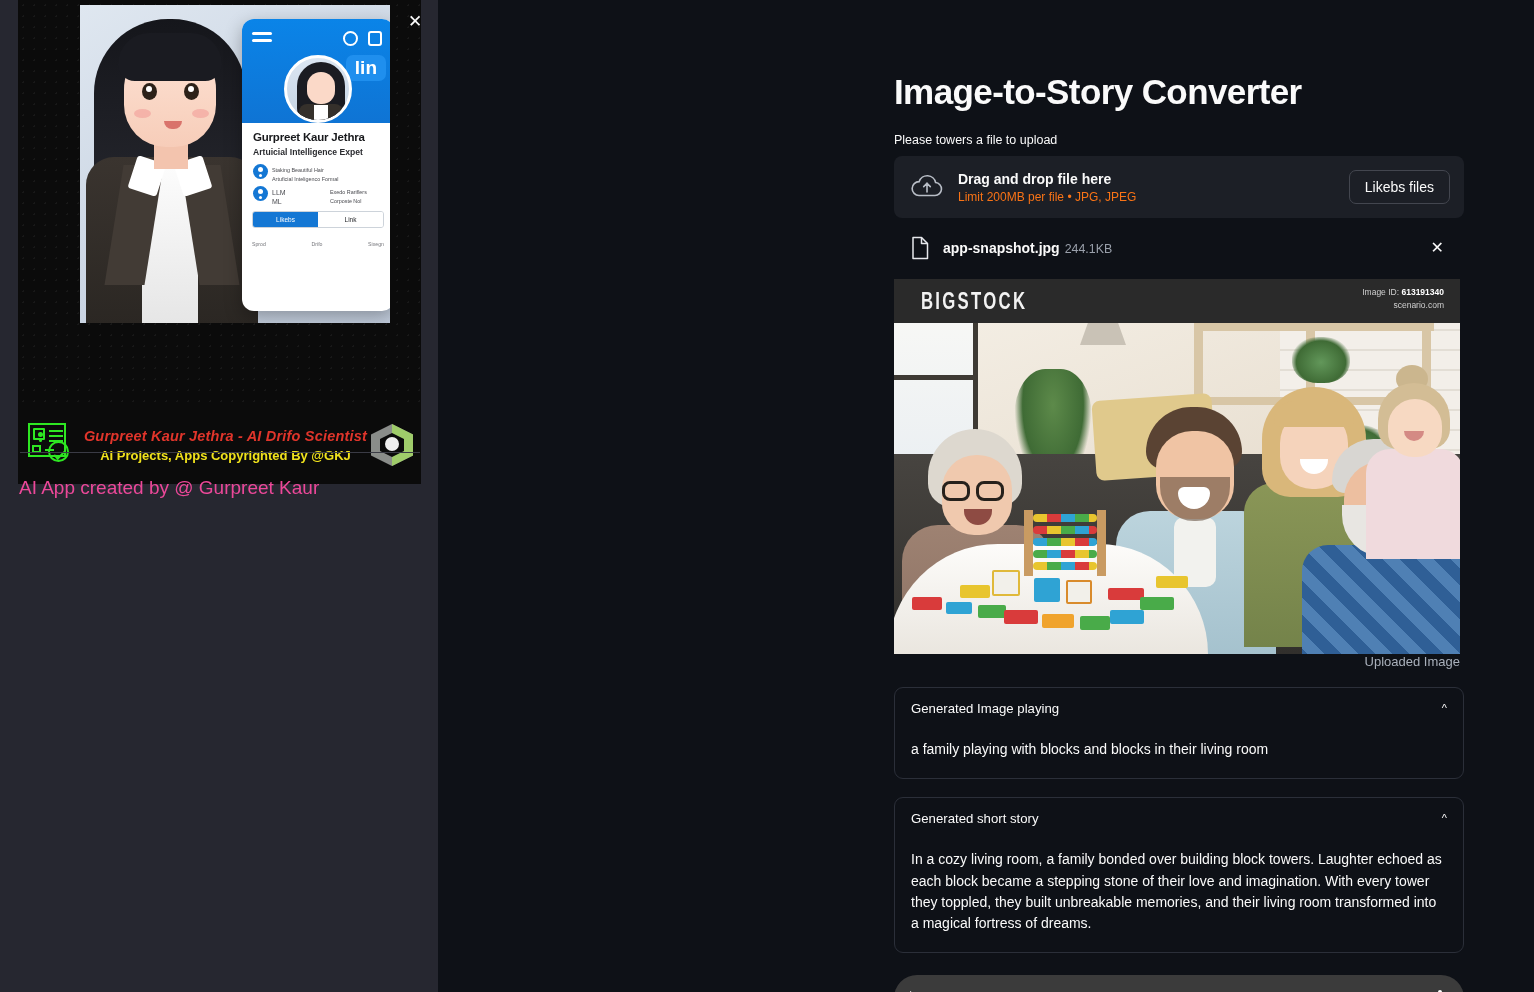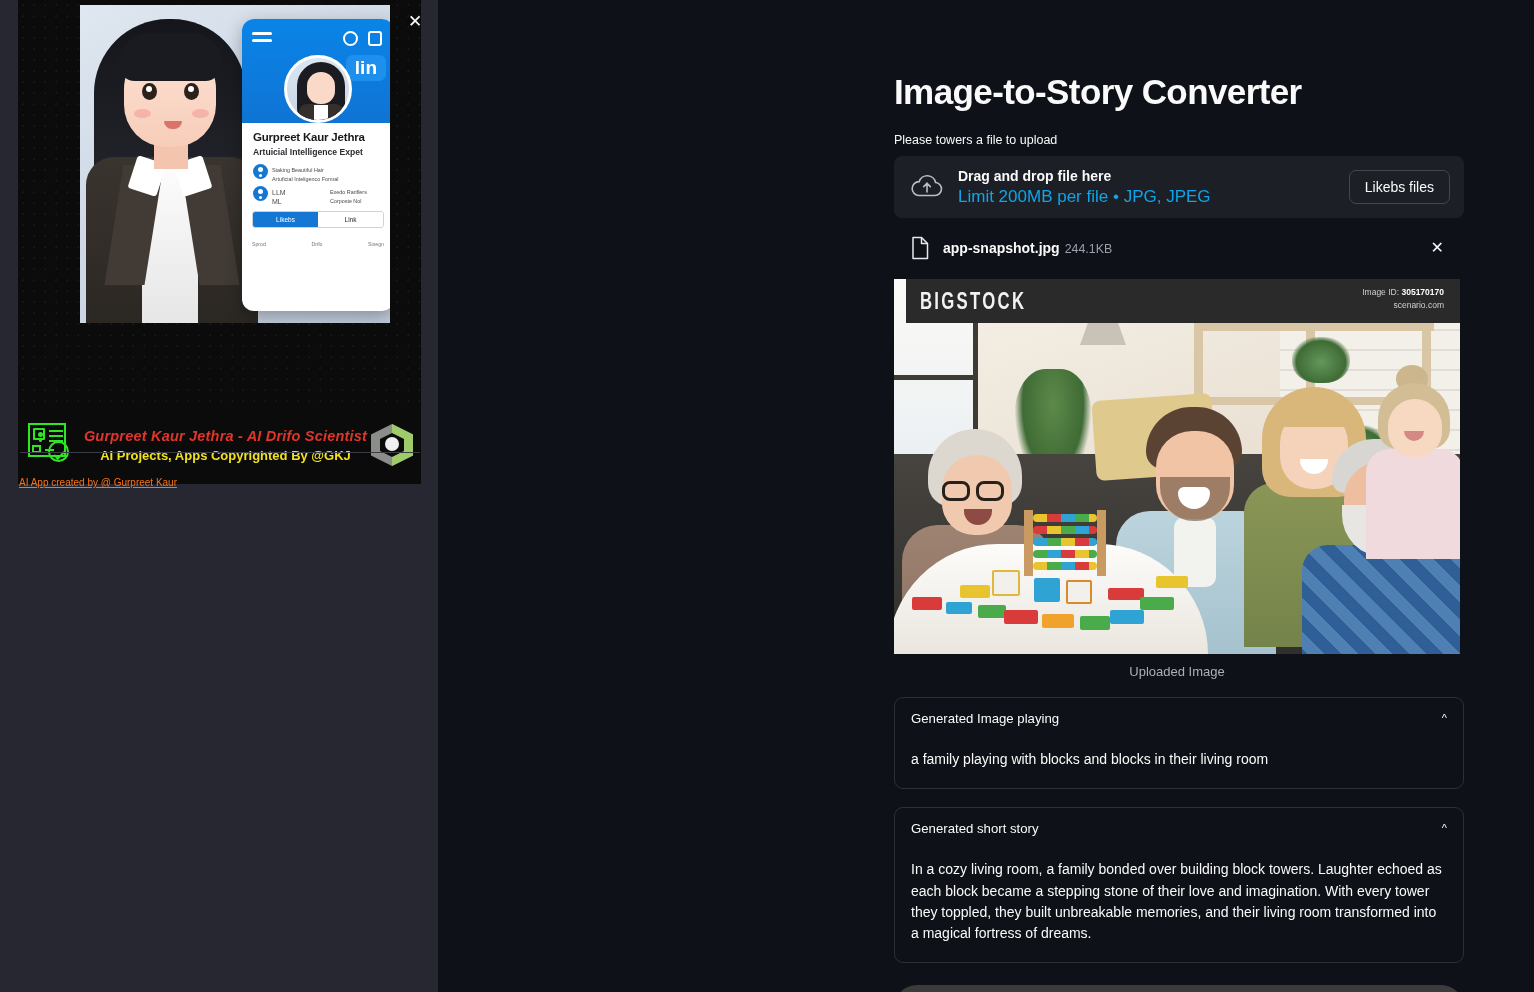--- a/index.html
+++ b/index.html
@@ -130,41 +130,41 @@
   .banner-texts{flex:1;display:flex;flex-direction:column;gap:4px;align-items:center;}
   .banner-t1{color:#e0352b;font-size:14.5px;font-weight:700;font-style:italic;letter-spacing:.2px;white-space:nowrap;}
   .banner-t2{color:#f0e21c;font-size:13px;font-weight:700;white-space:nowrap;}
   .hexlogo{flex:0 0 42px;height:42px;position:relative;}
   .hexlogo .hx{position:absolute;inset:0;background:#8a8d8a;clip-path:polygon(50% 0,100% 25%,100% 75%,50% 100%,0 75%,0 25%);}
   .hexlogo .hx2{position:absolute;left:50%;top:0;width:50%;height:100%;background:#9fcc6a;clip-path:polygon(0 0,100% 25%,100% 75%,0 100%);}
   .hexlogo .hin{position:absolute;left:9px;top:9px;right:9px;bottom:9px;background:#0b0b0b;clip-path:polygon(50% 0,100% 25%,100% 75%,50% 100%,0 75%,0 25%);}
   .hexlogo .hdot{position:absolute;left:14px;top:13px;width:14px;height:14px;border-radius:50%;background:#efefef;}
 
   .sb-divider{position:absolute;left:20px;top:452px;width:400px;height:1px;background:#3a3b45;}
-  .sb-credit{position:absolute;left:19px;top:477px;font-size:10px;color:#f97316;text-decoration:underline;}
+  .sb-credit{position:absolute;left:19px;top:477px;font-size:19px;color:#ec4899;}
 
   
   .main {
     flex: 1; height: 992px; position: relative;
     background: #0e1117; overflow: hidden;
   }
   .content{ position:absolute; left:456px; top:0; width:570px; }
   .page-title{
     color:#fafafa; font-size:35px; font-weight:700; letter-spacing:-.6px;
     margin-top:72px;
   }
   .upload-label{ color:#fafafa; font-size:12.5px; margin-top:21px; }
   .dropzone{
     margin-top:9px; height:62px; background:#1c1f26; border-radius:8px;
     display:flex; align-items:center; padding:0 14px 0 16px; gap:14px;
   }
   .cloud-icon{ flex:0 0 34px; height:26px; position:relative; }
   .dz-texts{ flex:1; display:flex; flex-direction:column; gap:3px; }
   .dz-t1{ color:#fafafa; font-size:14px; font-weight:700; }
-  .dz-t2{ color:#0ea5e9; font-size:17px; }
+  .dz-t2{ color:#f97316; font-size:12px; }
   .browse-btn{
     background:#1c1f26; color:#fafafa; font-size:14px;
     border:1px solid #43464f; border-radius:7px;
     padding:8px 15px; cursor:pointer; white-space:nowrap;
   }
   .file-row{
     margin-top:8px; height:44px; display:flex; align-items:center;
     padding:0 14px 0 16px; gap:13px;
   }
   .file-icon{ flex:0 0 20px; height:24px; position:relative; }
@@ -238,32 +238,32 @@
   .p-kid .sm{position:absolute;left:44px;top:66px;width:20px;height:10px;background:#d48a84;border-radius:0 0 10px 10px;}
   .p-kid .body{position:absolute;left:6px;top:84px;width:98px;height:110px;background:#f0dadd;border-radius:24px 24px 0 0;}
 
   .ph-table{position:absolute;left:-6px;bottom:0;width:320px;height:110px;background:linear-gradient(180deg,#fdfcfa 0%,#eae6df 100%);border-radius:160px 160px 0 0;}
   .ph-abacus{position:absolute;left:130px;bottom:78px;width:82px;height:66px;}
   .ph-abacus .fr{position:absolute;left:0;top:0;width:9px;height:66px;background:#c99b62;box-shadow:73px 0 0 #c99b62;}
   .ph-abacus .bead{position:absolute;left:9px;width:64px;height:8px;border-radius:4px;}
   .blk{position:absolute;border-radius:2px;}
   .ph-caption{
     height:44px; background:#2a2a2a; display:flex; align-items:center;
-    padding:0 14px; position:relative;margin-left:12px;
+    padding:0 27px; position:relative;
   }
   .bigstock{
     color:#f2f2f2; font-size:19px; font-weight:700; letter-spacing:2.6px;
     font-family:"Liberation Sans Narrow","Liberation Sans",sans-serif;
     transform:scaleY(1.25) scaleX(.88); transform-origin:left center;
   }
   .bs-right{ position:absolute; right:16px; top:7px; text-align:right; line-height:1.5; }
   .bs-id{ color:#cfcfcf; font-size:8.5px; }
   .bs-id b{ color:#ffffff; }
   .bs-url{ color:#cfcfcf; font-size:8.5px; }
-  .img-caption{ text-align:center; color:#a9b0bb; font-size:13px; margin-top:10px; }
+  .img-caption{ text-align:right; color:#a9b0bb; font-size:13px; }
 
   .expander{
     margin-top:18px; border:1px solid #2b2f39; border-radius:9px;
     background:#0e1117; overflow:hidden;
   }
   .exp-head{
     display:flex; align-items:center; justify-content:space-between;
     padding:13px 16px 9px 16px; cursor:pointer;
   }
   .exp-title{ color:#fafafa; font-size:13.2px; }
@@ -487,21 +487,21 @@
           <div class="blk" style="left:262px;bottom:66px;width:32px;height:12px;background:#e8c52e;"></div>
           <div class="blk" style="left:98px;bottom:58px;width:28px;height:26px;background:#f2f0ea;border:2px solid #e0b93a;"></div>
           <div class="blk" style="left:140px;bottom:52px;width:26px;height:24px;background:#2fa3d4;"></div>
           <div class="blk" style="left:172px;bottom:50px;width:26px;height:24px;background:#f2f0ea;border:2px solid #d98b2c;"></div>
 
           <div class="ph-caption">
             <div class="bigstock">BIGSTOCK</div>
             <div class="bs-right">
               <div class="bs-id">
                 <span>Image ID:</span>
-                <b>305170170</b>
+                <b>613191340</b>
               </div>
               <div class="bs-url">scenario.com</div>
             </div>
           </div>
         </div>
         <div class="img-caption">Uploaded Image</div>
       </div>
 
       <div class="expander">
         <div class="exp-head">

